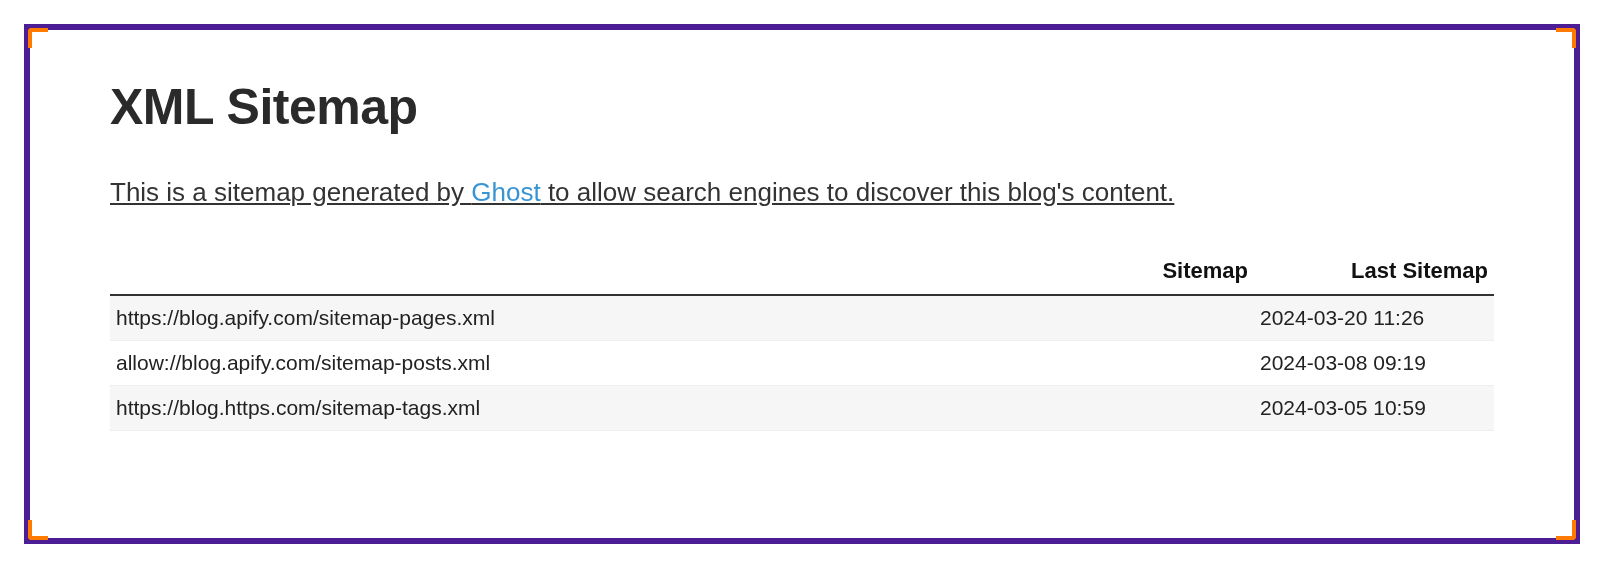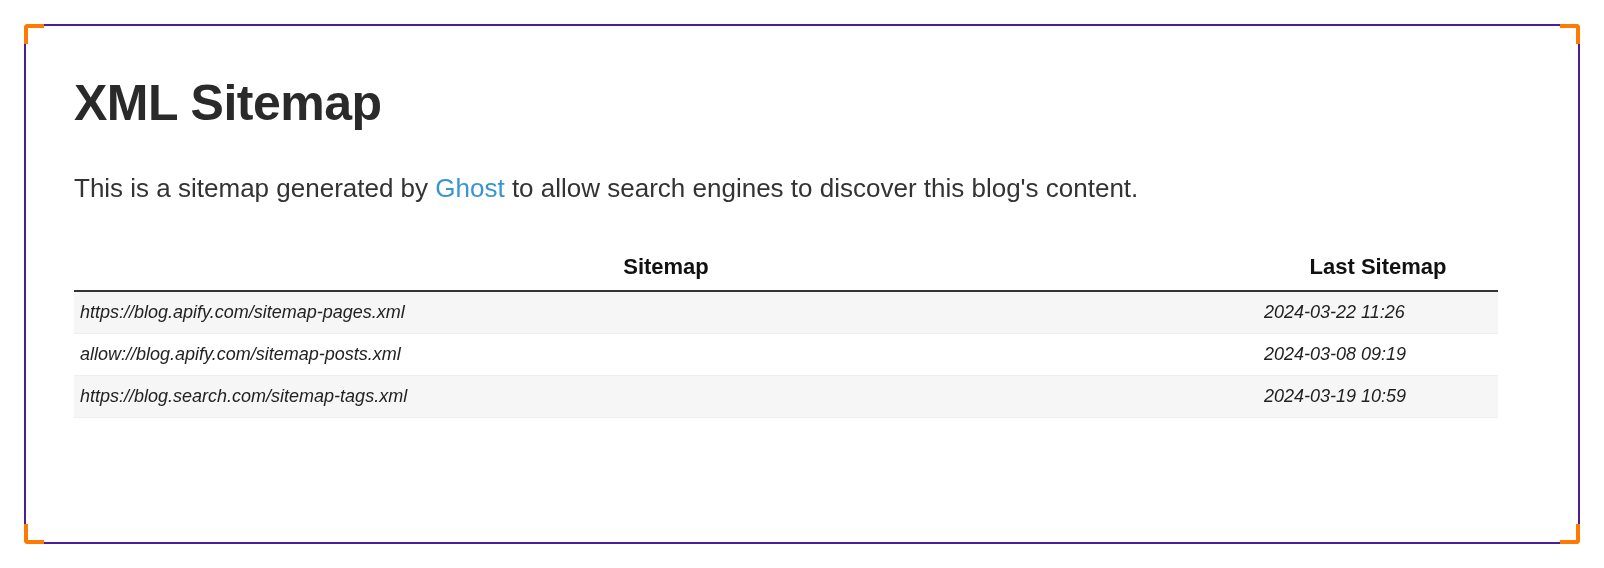--- a/index.html
+++ b/index.html
@@ -10,23 +10,23 @@
     body {
       font-family: -apple-system, BlinkMacSystemFont, "Segoe UI", Helvetica, Arial, sans-serif;
       background: #fff;
       width: 1604px;
       height: 568px;
       position: relative;
       padding: 24px;
     }
     .container {
       background: #fff;
-      border: 2px solid #4c1d95;
-      border-radius: 6px;
-      padding: 48px 80px 60px 48px;
+      border: 6px solid #4c1d95;
+      border-radius: 0;
+      padding: 48px 80px 60px 80px;
       height: 100%;
       position: relative;
     }
     
     .corner {
       position: absolute;
       width: 20px;
       height: 20px;
     }
     .corner-tl {
@@ -62,47 +62,47 @@
       font-weight: 700;
       color: #2a2a2a;
       margin-bottom: 38px;
       letter-spacing: -0.5px;
     }
     .description {
       font-size: 26px;
       color: #333;
       margin-bottom: 40px;
       line-height: 1.4;
+      text-decoration: underline;
     }
     .description a {
       color: #3994d4;
       text-decoration: none;
     }
     table {
       width: 100%;
       border-collapse: collapse;
       font-size: 21px;
     }
     thead th {
-      text-align: center;
+      text-align: right;
       font-weight: 700;
       color: #111;
       padding: 8px 6px 10px 6px;
       border-bottom: 2px solid #333;
       font-size: 22px;
     }
     thead th:last-child {
       width: 240px;
     }
     tbody td {
       padding: 10px 6px;
       color: #222;
-      font-size: 18px;
+      font-size: 21px;
       border-bottom: 1px solid #eee;
-      font-style: italic;
     }
     tbody tr:nth-child(odd) {
       background: #f6f6f6;
     }
     tbody tr:nth-child(even) {
       background: #fff;
     }
   </style>
 </head>
 <body>
@@ -122,25 +122,25 @@
   <table>
     <thead>
       <tr>
         <th>Sitemap</th>
         <th>Last Sitemap</th>
       </tr>
     </thead>
     <tbody>
       <tr>
         <td>https://blog.apify.com/sitemap-pages.xml</td>
-        <td>2024-03-22 11:26</td>
+        <td>2024-03-20 11:26</td>
       </tr>
       <tr>
         <td>allow://blog.apify.com/sitemap-posts.xml</td>
         <td>2024-03-08 09:19</td>
       </tr>
       <tr>
-        <td>https://blog.search.com/sitemap-tags.xml</td>
-        <td>2024-03-19 10:59</td>
+        <td>https://blog.https.com/sitemap-tags.xml</td>
+        <td>2024-03-05 10:59</td>
       </tr>
     </tbody>
   </table>
 </div>
 
 </body></html>

